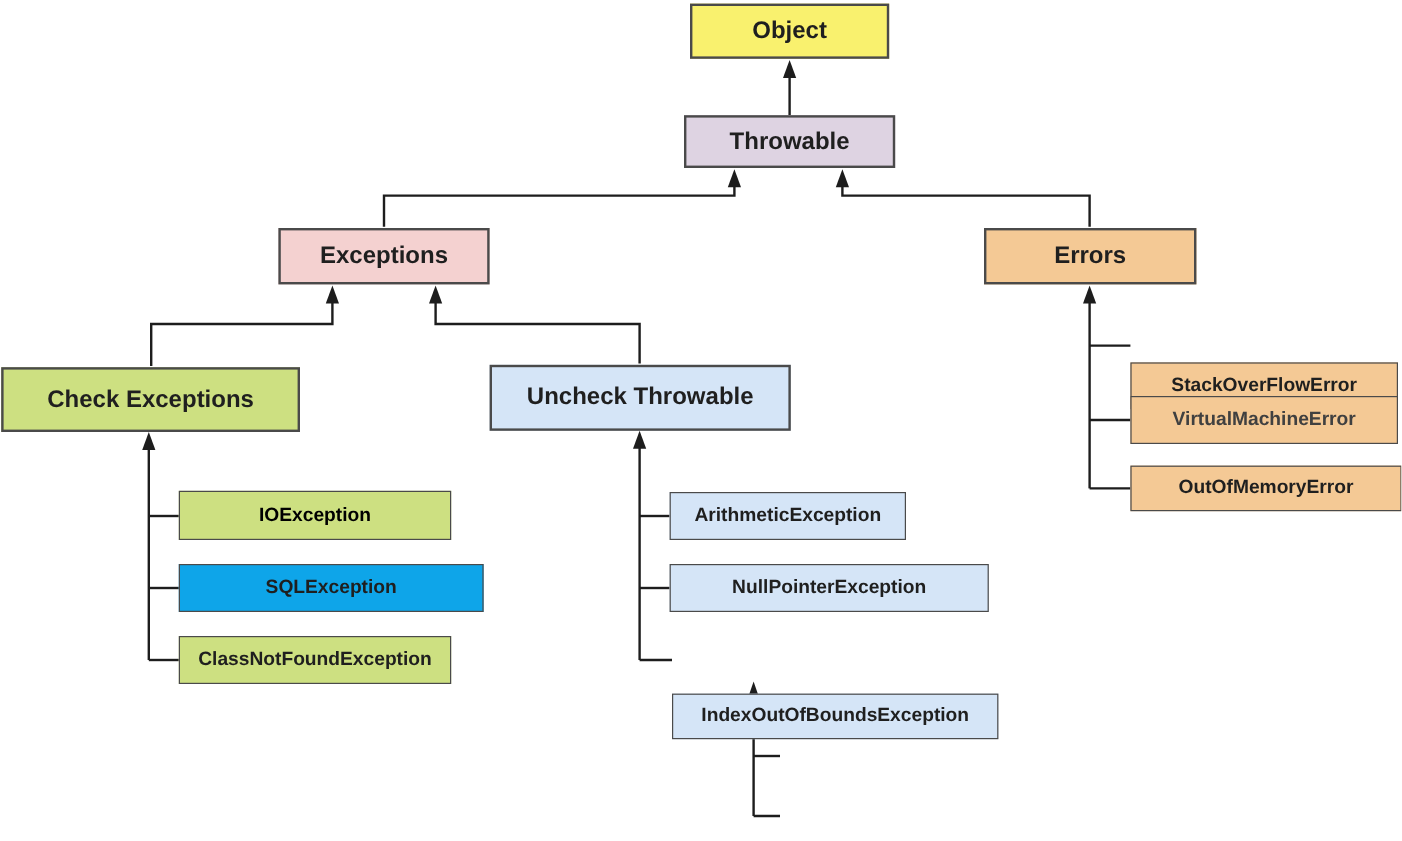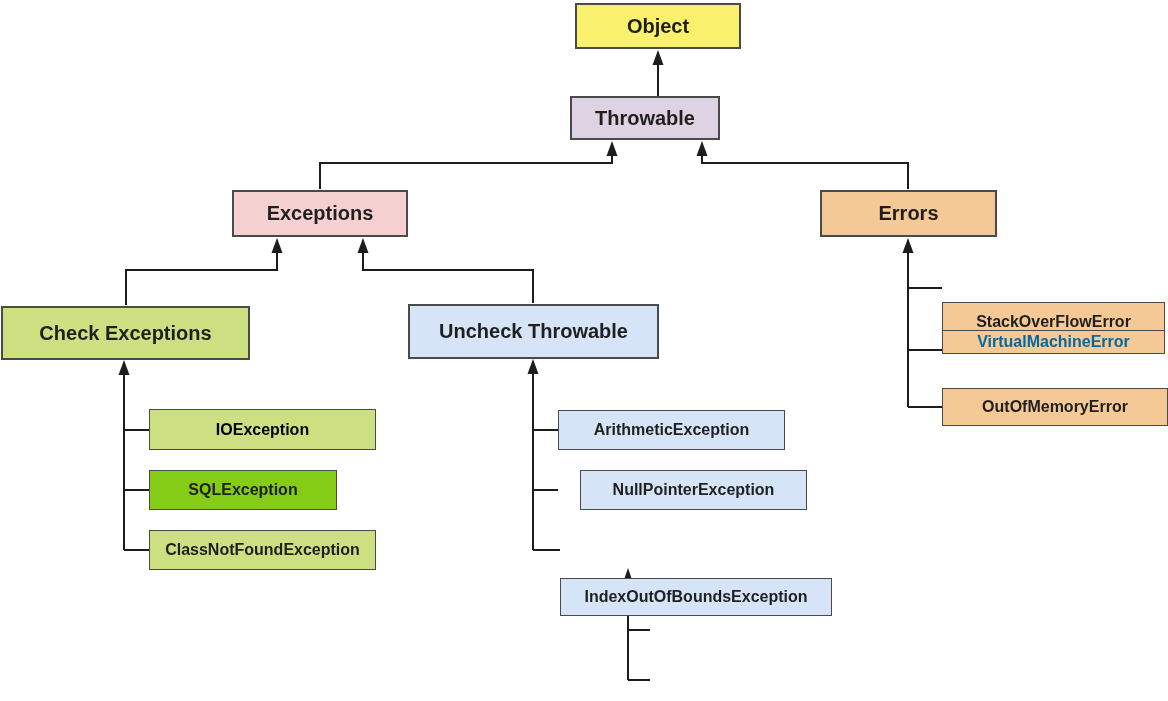--- a/index.html
+++ b/index.html
@@ -71,43 +71,43 @@
       <polygon points="363,238 357.5,253 368.5,253"></polygon>
       <polygon points="124,360 118.5,375 129.5,375"></polygon>
       <polygon points="533,359 527.5,374 538.5,374"></polygon>
       <polygon points="628,568 622.5,584 633.5,584"></polygon>
       <polygon points="908,238 902.5,253 913.5,253"></polygon>
     </g>
   </svg>
 
   <div class="node lg" style="left: 575px; top: 3px; width: 166px; height: 46px; background: rgb(249, 241, 110); border-color: rgb(74, 74, 74); color: rgb(31, 31, 31);">Object</div>
 
-  <div class="node lg" style="left: 570px; top: 96px; width: 150px; height: 44px; background: rgb(222, 211, 226); border-color: rgb(74, 74, 74); color: rgb(31, 31, 31);">Throwable</div>
+  <div class="node lg" style="left: 570px; top: 96px; width: 176px; height: 44px; background: rgb(222, 211, 226); border-color: rgb(74, 74, 74); color: rgb(31, 31, 31);">Throwable</div>
 
   <div class="node lg" style="left: 232px; top: 190px; width: 176px; height: 47px; background: rgb(244, 209, 208); border-color: rgb(74, 74, 74); color: rgb(31, 31, 31);">Exceptions</div>
 
   <div class="node lg" style="left: 820px; top: 190px; width: 177px; height: 47px; background: rgb(244, 201, 149); border-color: rgb(74, 74, 74); color: rgb(31, 31, 31);">Errors</div>
 
   <div class="node lg" style="left: 1px; top: 306px; width: 249px; height: 54px; background: rgb(205, 224, 129); border-color: rgb(74, 74, 74); color: rgb(31, 31, 31);">Check Exceptions</div>
 
   <div class="node lg" style="left: 408px; top: 304px; width: 251px; height: 55px; background: rgb(213, 229, 247); border-color: rgb(74, 74, 74); color: rgb(31, 31, 31);">Uncheck Throwable</div>
 
   <div class="node sm" style="left: 149px; top: 409px; width: 227px; height: 41px; background: rgb(205, 224, 129); border-color: rgb(74, 74, 74); color: #000000;">IOException</div>
 
-  <div class="node sm" style="left: 149px; top: 470px; width: 188px; height: 40px; background: #84cc16; border-color: rgb(74, 74, 74); color: rgb(31, 31, 31);">SQLException</div>
+  <div class="node sm" style="left: 149px; top: 470px; width: 254px; height: 40px; background: #0ea5e9; border-color: rgb(74, 74, 74); color: rgb(31, 31, 31);">SQLException</div>
 
   <div class="node sm" style="left: 149px; top: 530px; width: 227px; height: 40px; background: rgb(205, 224, 129); border-color: rgb(74, 74, 74); color: rgb(31, 31, 31);">ClassNotFoundException</div>
 
-  <div class="node sm" style="left: 558px; top: 410px; width: 227px; height: 40px; background: rgb(213, 229, 247); border-color: rgb(74, 74, 74); color: rgb(31, 31, 31);">ArithmeticException</div>
+  <div class="node sm" style="left: 558px; top: 410px; width: 197px; height: 40px; background: rgb(213, 229, 247); border-color: rgb(74, 74, 74); color: rgb(31, 31, 31);">ArithmeticException</div>
 
-  <div class="node sm" style="left: 558px; top: 470px; width: 227px; height: 40px; background: rgb(213, 229, 247); border-color: rgb(74, 74, 74); color: rgb(31, 31, 31); margin-left: 22px;">NullPointerException</div>
+  <div class="node sm" style="left: 558px; top: 470px; width: 266px; height: 40px; background: rgb(213, 229, 247); border-color: rgb(74, 74, 74); color: rgb(31, 31, 31);">NullPointerException</div>
 
   <div class="node sm" style="left: 560px; top: 530px; width: 272px; height: 38px; background: rgb(213, 229, 247); border-color: rgb(74, 74, 74); color: rgb(31, 31, 31); margin-top: 48px;">IndexOutOfBoundsException</div>
 
 
 
   <div class="node sm" style="left: 942px; top: 269px; width: 223px; height: 39px; background: rgb(244, 201, 149); border-color: rgb(74, 74, 74); color: rgb(31, 31, 31); margin-top: 33px;">StackOverFlowError</div>
 
-  <div class="node sm" style="left: 942px; top: 330px; width: 223px; height: 24px; background: rgb(244, 201, 149); border-color: rgb(74, 74, 74); color: #0369a1;">VirtualMachineError</div>
+  <div class="node sm" style="left: 942px; top: 330px; width: 223px; height: 40px; background: rgb(244, 201, 149); border-color: rgb(74, 74, 74); color: #404040;">VirtualMachineError</div>
 
   <div class="node sm" style="left: 942px; top: 388px; width: 226px; height: 38px; background: rgb(244, 201, 149); border-color: rgb(74, 74, 74); color: rgb(31, 31, 31);">OutOfMemoryError</div>
 
 </div>
 
 </body></html>

